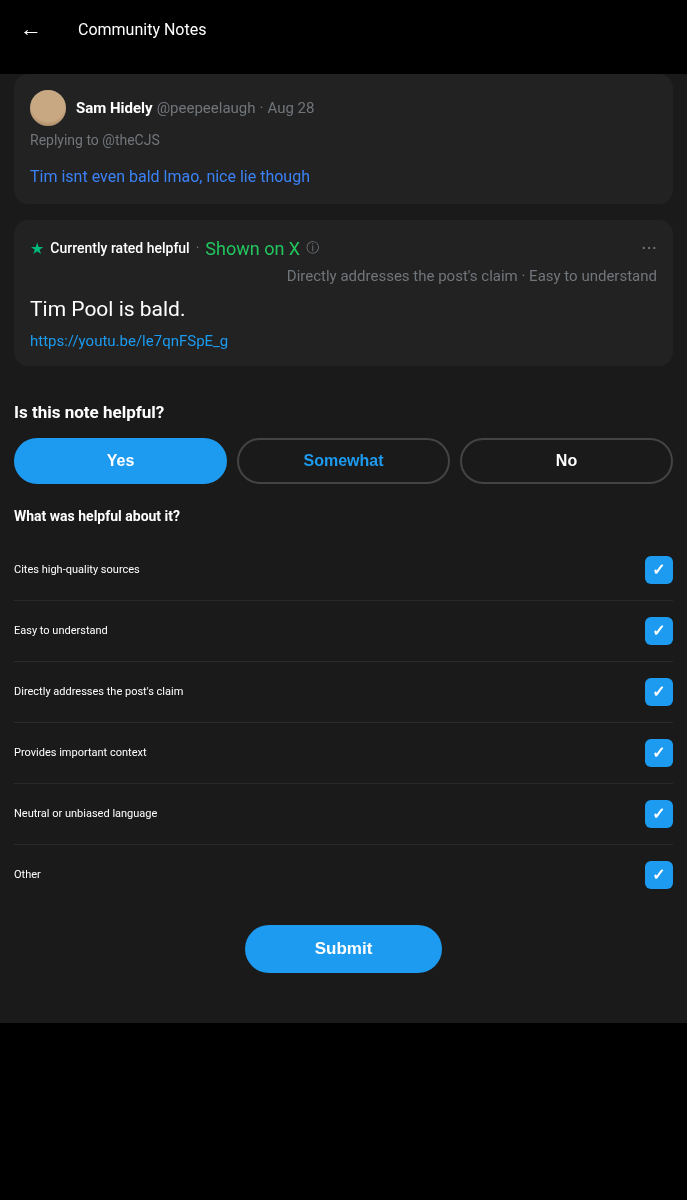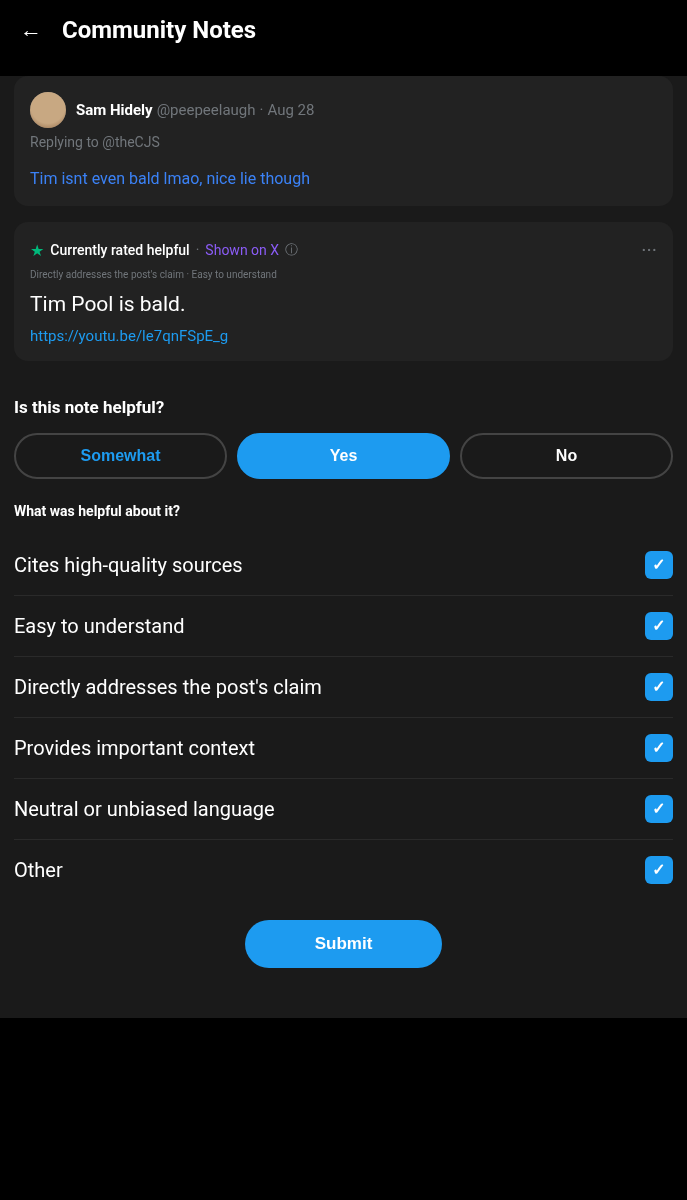--- a/index.html
+++ b/index.html
@@ -24,23 +24,24 @@
       gap: 20px;
     }
 
     .back-arrow {
       font-size: 22px;
       color: #fff;
       cursor: pointer;
     }
 
     .header-title {
-      font-size: 24px;
-      font-weight: 700;
-      color: #fff;
+      font-size: 16px;
+      font-weight: 400;
+      color: #fff;
+      margin-left: 16px;
     }
 
     .content-area {
       background-color: #1a1a1a;
       margin: 0;
       padding: 0;
     }
 
     .tweet-card {
       background-color: #222;
@@ -140,40 +141,41 @@
       color: #fff;
       font-weight: 500;
     }
 
     .note-status-dot {
       font-size: 14px;
       color: #71767b;
     }
 
     .note-shown {
-      font-size: 14px;
-      color: #8b5cf6;
+      font-size: 18px;
+      color: #22c55e;
     }
 
     .info-icon {
       color: #71767b;
       font-size: 13px;
     }
 
     .more-icon {
       color: #71767b;
       font-size: 20px;
       cursor: pointer;
     }
 
     .note-tags {
-      font-size: 10px;
+      font-size: 15px;
       color: #71767b;
       margin-bottom: 8px;
       line-height: 1.4;
+      text-align: right;
     }
 
     .note-text {
       font-size: 21px;
       color: #fff;
       margin-bottom: 6px;
       line-height: 1.4;
     }
 
     .note-link {
@@ -251,21 +253,21 @@
       padding: 16px 0;
       border-bottom: 1px solid #2a2a2a;
       cursor: pointer;
     }
 
     .checkbox-item:last-child {
       border-bottom: none;
     }
 
     .checkbox-label {
-      font-size: 20px;
+      font-size: 11px;
       color: #fff;
     }
 
     .checkbox-box {
       width: 28px;
       height: 28px;
       border-radius: 6px;
       background-color: #1d9bf0;
       display: flex;
       align-items: center;
@@ -335,22 +337,22 @@
     </div>
     <div class="note-tags">Directly addresses the post's claim · Easy to understand</div>
     <div class="note-text">Tim Pool is bald.</div>
     <a class="note-link" href="#">https://youtu.be/le7qnFSpE_g</a>
   </div>
 
   <div class="rating-section">
     <div class="rating-question">Is this note helpful?</div>
 
     <div class="rating-buttons">
+      <button class="rating-btn active">Yes</button>
       <button class="rating-btn somewhat">Somewhat</button>
-      <button class="rating-btn active">Yes</button>
       <button class="rating-btn no-btn">No</button>
     </div>
 
     <div class="helpful-question">What was helpful about it?</div>
 
     <div class="checkbox-list">
 
       <div class="checkbox-item">
         <span class="checkbox-label">Cites high-quality sources</span>
         <div class="checkbox-box">

